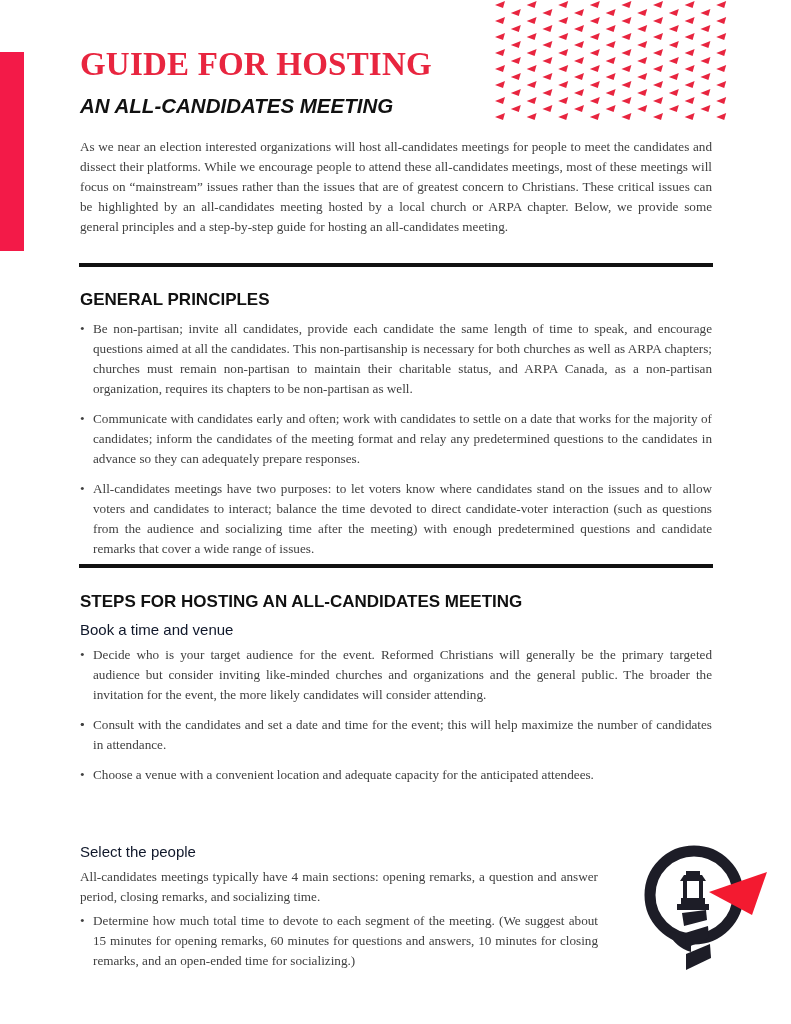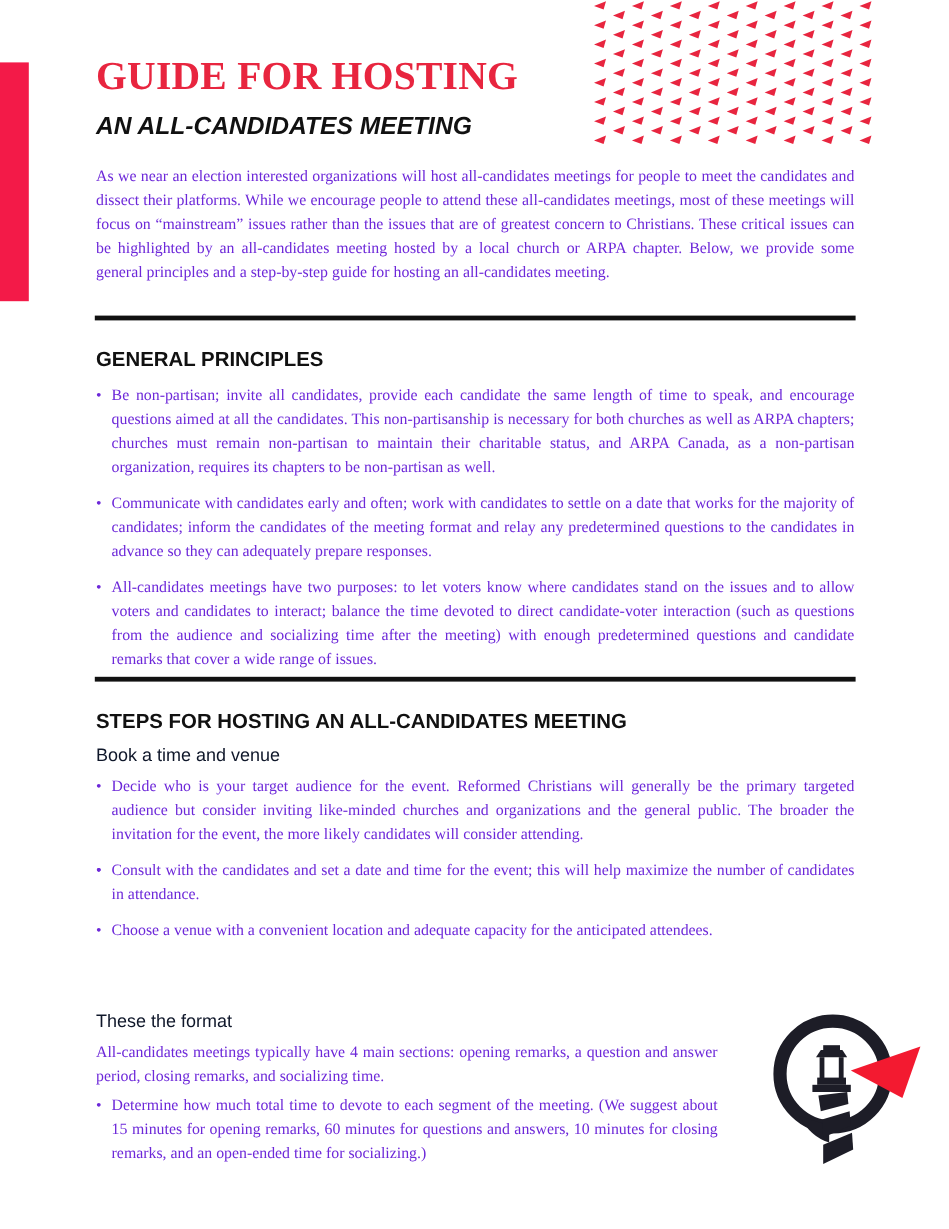--- a/index.html
+++ b/index.html
@@ -1,21 +1,21 @@
 <!DOCTYPE html>
 <html><head>
 <meta charset="utf-8">
 <style>
   html, body { margin: 0; padding: 0; background: #ffffff; }
   body { width: 791px; height: 1024px; position: relative; overflow: hidden; color: #1a1a1a; }
   .side-bar { position: absolute; left: 0; top: 52px; width: 24px; height: 199px; background: #f31a48; }
   .pattern { position: absolute; left: 492px; top: 0; width: 240px; height: 122px; }
   .title { position: absolute; left: 80px; top: 46px; margin: 0; font-family: "Liberation Serif", serif; font-weight: bold; font-size: 33px; color: #e8253f; letter-spacing: 0.2px; }
   .subtitle { position: absolute; left: 80px; top: 94px; margin: 0; font-family: "Liberation Sans", sans-serif; font-weight: bold; font-size: 20.5px; color: #111; font-style: italic; }
-  .body-text { font-family: "Liberation Serif", serif; font-size: 13.2px; line-height: 20px; color: #6d28d9; text-align: justify; }
+  .body-text { font-family: "Liberation Serif", serif; font-size: 13.2px; line-height: 20px; color: #404040; text-align: justify; }
   .intro { position: absolute; left: 80px; top: 137px; width: 632px; margin: 0; }
   .rule { position: absolute; left: 79px; width: 634px; height: 4px; background: #111; }
   .h2 { position: absolute; left: 80px; margin: 0; font-family: "Liberation Sans", sans-serif; font-weight: bold; font-size: 17px; color: #111; }
   .h3 { position: absolute; left: 80px; margin: 0; font-family: "Liberation Sans", sans-serif; font-weight: normal; font-size: 15px; color: #0f172a; }
   ul.bullets { position: absolute; left: 80px; margin: 0; padding: 0; list-style: none; }
   ul.bullets li { position: relative; padding-left: 13px; margin-bottom: 10px; }
   ul.bullets li .dot { position: absolute; left: 0; top: 0; }
   .logo { position: absolute; left: 636px; top: 840px; width: 136px; height: 160px; }
 </style>
 </head>
@@ -159,21 +159,21 @@
 <h3 class="h2" style="top:592px;">STEPS FOR HOSTING AN ALL-CANDIDATES MEETING</h3>
 <h4 class="h3" style="top:621px;">Book a time and venue</h4>
 
 <ul class="bullets body-text" style="top:645px; width:632px;">
   <li><span class="dot">•</span><span>Decide who is your target audience for the event. Reformed Christians will generally be the primary targeted audience but consider inviting like-minded churches and organizations and the general public. The broader the invitation for the event, the more likely candidates will consider attending.</span></li>
   <li><span class="dot">•</span></li>
   <li><span class="dot">•</span><span>Consult with the candidates and set a date and time for the event; this will help maximize the number of candidates in attendance.</span></li>
   <li><span class="dot">•</span><span>Choose a venue with a convenient location and adequate capacity for the anticipated attendees.</span></li>
 </ul>
 
-<h4 class="h3" style="top:843px;">These the format</h4>
+<h4 class="h3" style="top:843px;">Select the people</h4>
 
 <p class="body-text" style="position:absolute; left:80px; top:867px; width:518px; margin:0;">All-candidates meetings typically have 4 main sections: opening remarks, a question and answer period, closing remarks, and socializing time.</p>
 
 <ul class="bullets body-text" style="top:911px; width:518px;">
   <li><span class="dot">•</span><span>Determine how much total time to devote to each segment of the meeting. (We suggest about 15 minutes for opening remarks, 60 minutes for questions and answers, 10 minutes for closing remarks, and an open-ended time for socializing.)</span></li>
 </ul>
 
 <svg class="logo" viewBox="0 0 136 160">
 
   <circle cx="58" cy="55" r="44" fill="none" stroke="#1d1d27" stroke-width="11"></circle>

